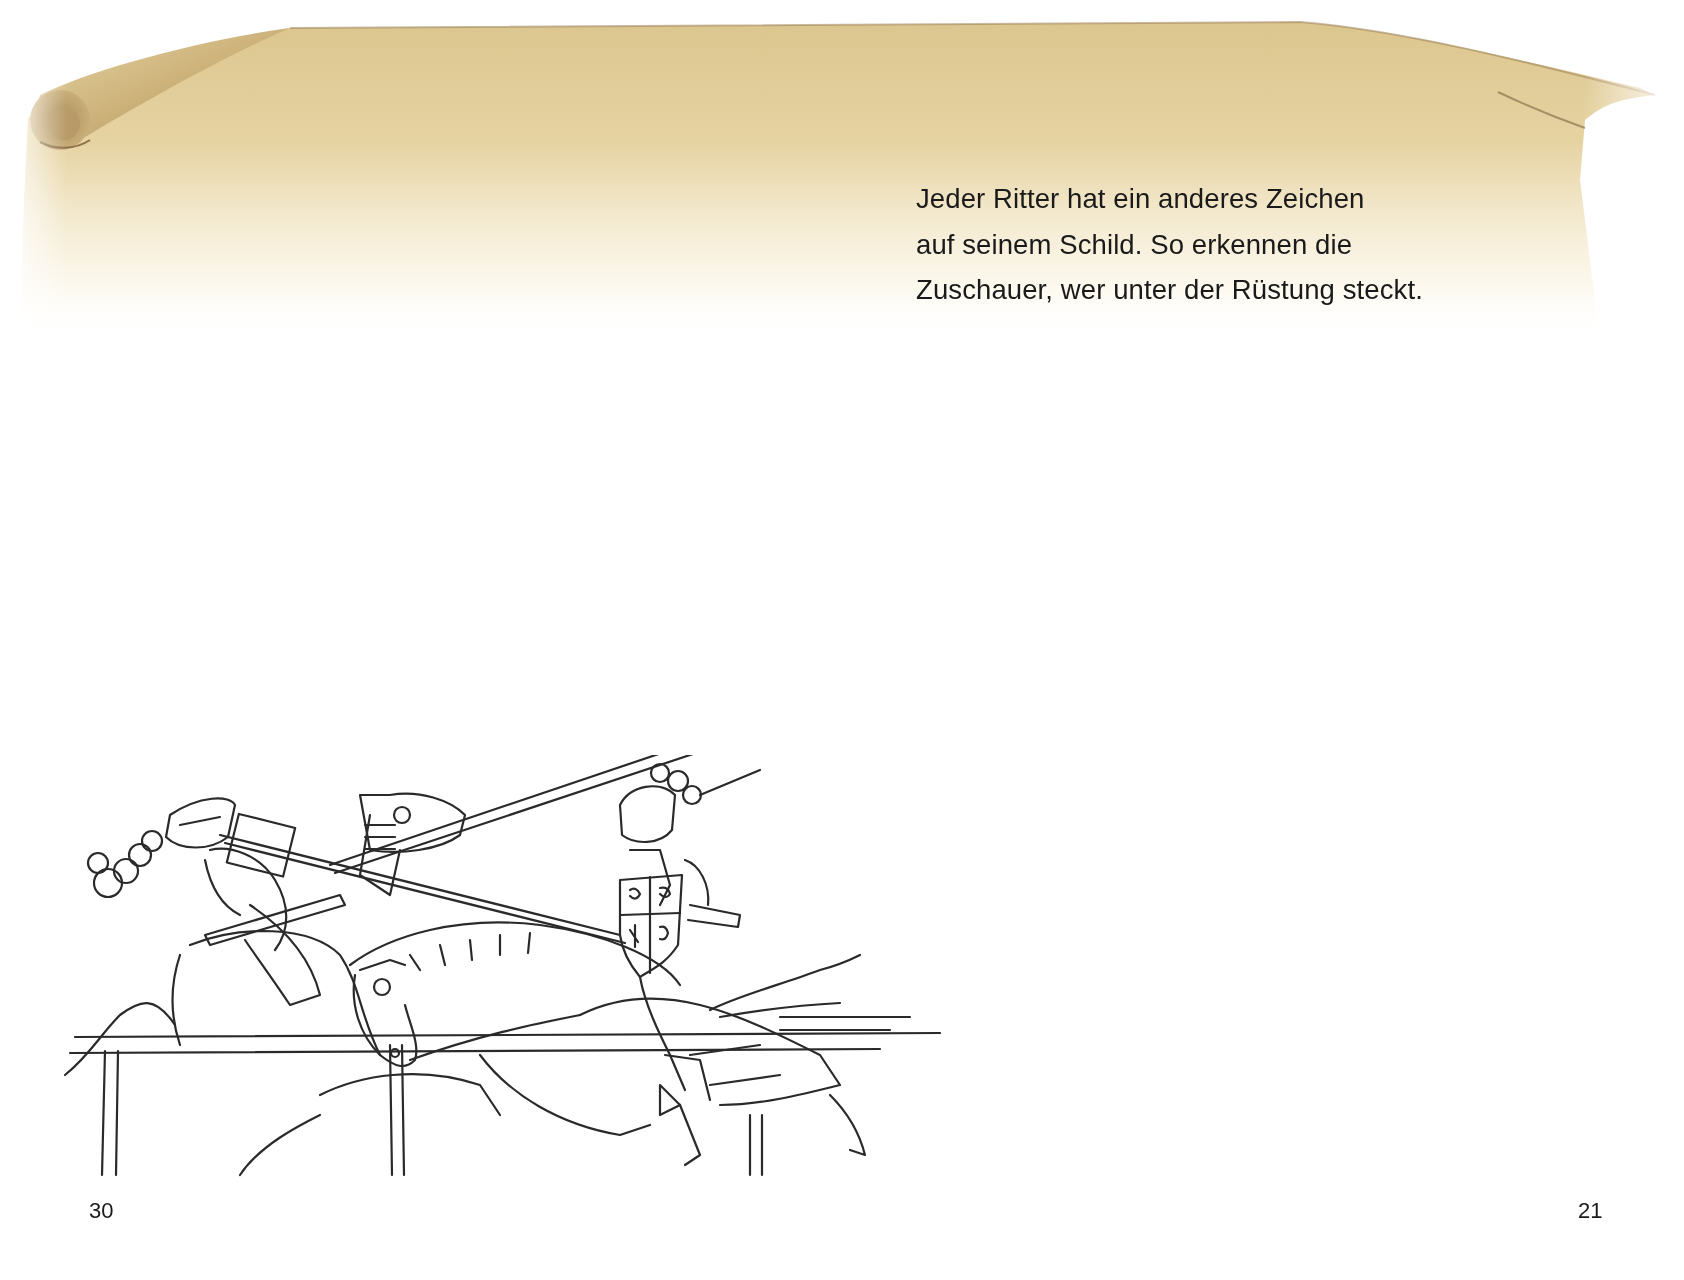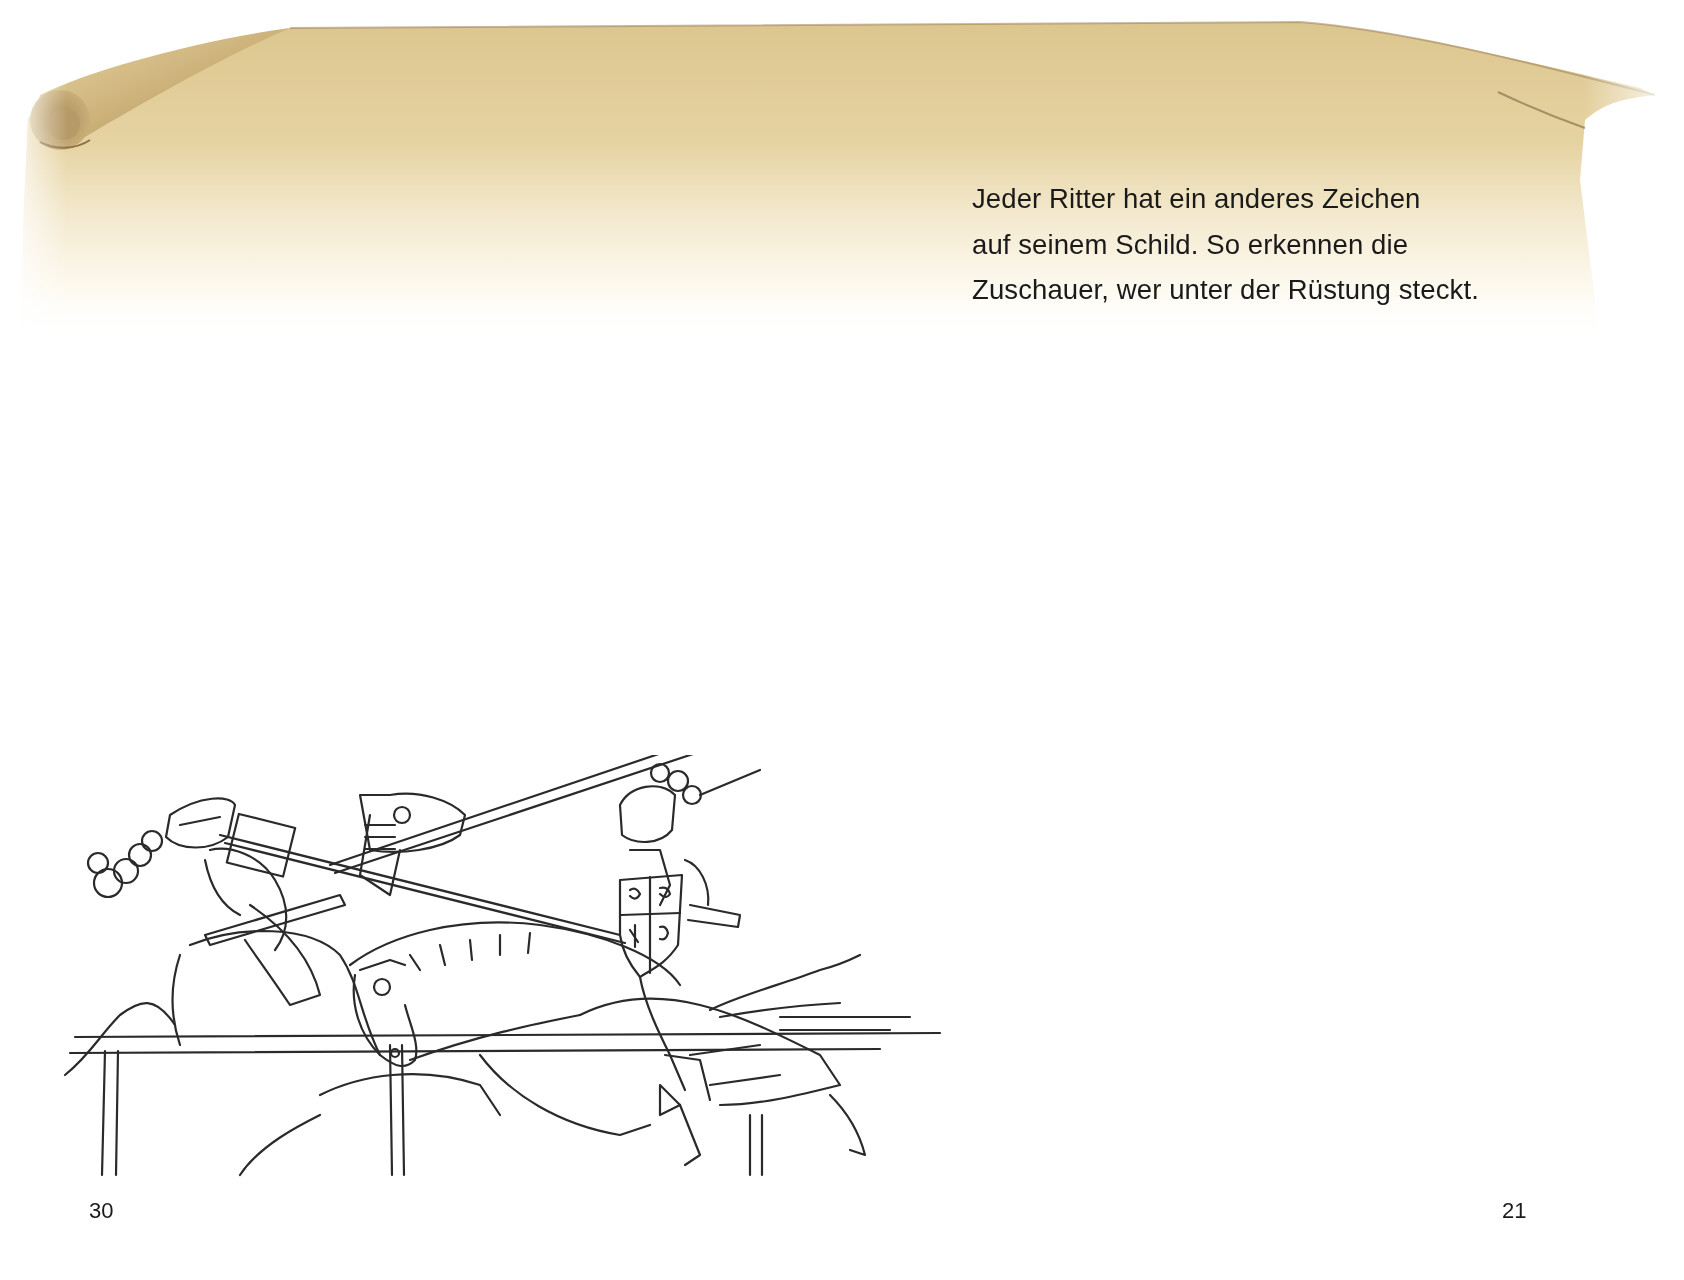--- a/index.html
+++ b/index.html
@@ -3,24 +3,24 @@
 <meta charset="utf-8">
 <style>
   html, body { margin: 0; padding: 0; background: #ffffff; }
   body { width: 1684px; height: 1280px; position: relative; overflow: hidden;
          font-family: "Liberation Sans", "DejaVu Sans", sans-serif; color: #1a1a1a; }
   .spread { position: absolute; left: 0; top: 0; width: 1684px; height: 1280px; }
   .parchment { position: absolute; left: 0; top: 0; width: 1684px; height: 340px; }
   .page-text { position: absolute; font-size: 27.5px; line-height: 45.7px; letter-spacing: 0.1px; }
   .page-text p { margin: 0 0 45.7px 0; white-space: pre-line; }
   .page-left-text { left: 113px; top: 176px; width: 600px; }
-  .page-right-text { left: 972px; top: 176px; width: 620px; }
+  .page-right-text { left: 916px; top: 176px; width: 620px; }
   .page-number { position: absolute; font-size: 22px; top: 1198px; }
   .page-number-left { left: 89px; }
-  .page-number-right { left: 1502px; text-align: right; }
+  .page-number-right { left: 1578px; text-align: right; }
   .illustration { position: absolute; left: 60px; top: 755px; width: 900px; height: 440px; }
 </style>
 </head>
 <body>
 
 <div class="spread">
 
   <svg class="parchment" viewBox="0 0 1684 340" xmlns="http://www.w3.org/2000/svg">
     <defs>
       <linearGradient id="fadeV" x1="0" y1="0" x2="0" y2="1">

